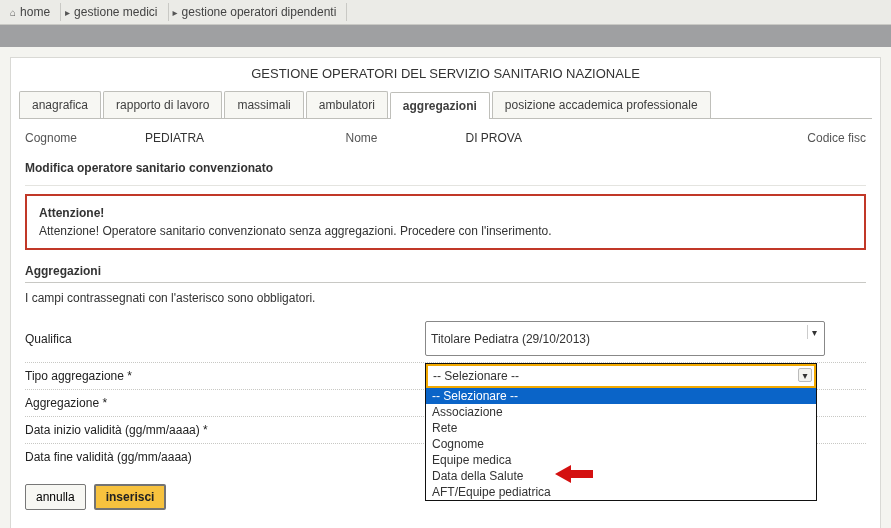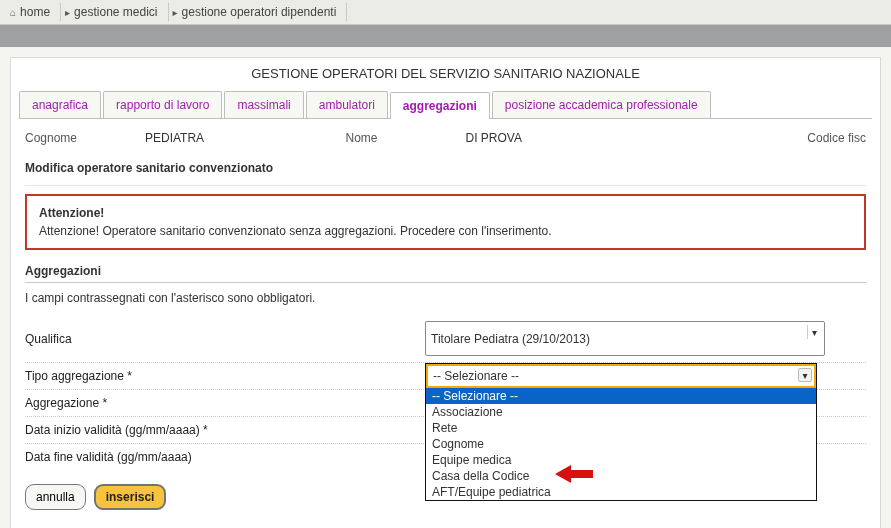--- a/index.html
+++ b/index.html
@@ -9,21 +9,21 @@
   .breadcrumb-item { display: flex; align-items: center; border-right: 1px solid #c9c9c5; padding: 2px 10px 2px 4px; color: #444; }
   .breadcrumb-item .bicon { margin-right: 4px; font-size: 10px; color: #555; }
   
   .greybar { height: 22px; background: #9fa0a2; width: 100%; }
   
   .container { padding: 10px 10px 10px 10px; }
   .panel { background: #fff; border: 1px solid #d9d9d5; }
   .panel-title { font-size: 13px; padding: 8px 10px 10px 10px; color: #333; text-align: center; }
   
   .tabs { display: flex; padding: 0 8px; }
-  .tab { border: 1px solid #bfbfba; border-bottom: none; padding: 6px 12px; margin-right: 2px; background: #f7f7f3; border-radius: 2px 2px 0 0; font-size: 12px; color: #a21caf; cursor: pointer; }
+  .tab { border: 1px solid #bfbfba; border-bottom: none; padding: 6px 12px; margin-right: 2px; background: #f7f7f3; border-radius: 2px 2px 0 0; font-size: 12px; color: #404040; cursor: pointer; }
   .tab.active { background: #fff; position: relative; top: 1px; font-weight: bold; }
   
   .tab-body { border-top: 1px solid #bfbfba; margin: 0 8px 8px 8px; padding: 8px 6px 12px 6px; }
   
   .info-row { display: flex; padding: 4px 0 10px 0; }
   .info-label { color: #555; width: 120px; }
   .info-val { font-weight: normal; min-width: 200px; }
   .info-val.right { text-align: right; margin-left: auto; }
   .info-group { display: flex; flex: 1; }
   
@@ -46,21 +46,21 @@
   .dropdown { position: absolute; top: 0px; left: 400px; width: 392px; border: 1px solid #111; background: #fff; z-index: 50; }
   .dropdown-head { border: 2px solid #f2a900; padding: 3px 20px 3px 5px; position: relative; background: #fff; }
   .dropdown-head .caret { position: absolute; right: 2px; top: 2px; width: 14px; height: 14px; display: flex; align-items: center; justify-content: center; font-size: 10px; background: #f3f3ef; border: 1px solid #bbb; border-radius: 2px; }
   .dropdown-list { padding: 0; }
   .dropdown-item { padding: 1px 6px; font-size: 12px; cursor: pointer; }
   .dropdown-item.sel { background: #0a64c8; color: #fff; }
   
   .arrow-annot { position: absolute; left: 530px; top: 100px; z-index: 60; pointer-events: none; }
   
   .btnbar { padding-top: 14px; display: flex; gap: 8px; }
-  .btn { border: 1px solid #777; background: #f7f7f3; padding: 4px 10px; border-radius: 9px; font-size: 12px; cursor: pointer; }
+  .btn { border: 1px solid #777; background: #f7f7f3; padding: 4px 10px; border-radius: 2px; font-size: 12px; cursor: pointer; }
   .btn.yellow { background: #f7c23e; border: 2px solid #737373; color: #222; font-weight: bold; }
 </style>
 </head>
 <body>
 
 <div class="breadcrumb">
   <div class="breadcrumb-item">
     <span class="bicon">⌂</span>
     <span>home</span>
   </div>
@@ -130,21 +130,21 @@
             <div class="dropdown-head">
               <span>-- Selezionare --</span>
               <span class="caret">▾</span>
             </div>
             <div class="dropdown-list">
               <div class="dropdown-item sel">-- Selezionare --</div>
               <div class="dropdown-item">Associazione</div>
               <div class="dropdown-item">Rete</div>
               <div class="dropdown-item">Cognome</div>
               <div class="dropdown-item">Equipe medica</div>
-              <div class="dropdown-item">Casa della Codice</div>
+              <div class="dropdown-item">Data della Salute</div>
               <div class="dropdown-item">AFT/Equipe pediatrica</div>
             </div>
           </div>
           <svg class="arrow-annot" width="40" height="22" viewBox="0 0 40 22">
             <polygon points="0,11 16,2 16,7 38,7 38,15 16,15 16,20" fill="#d41010"></polygon>
           </svg>
         </div>
       </div>
 
       <div class="form-row">

